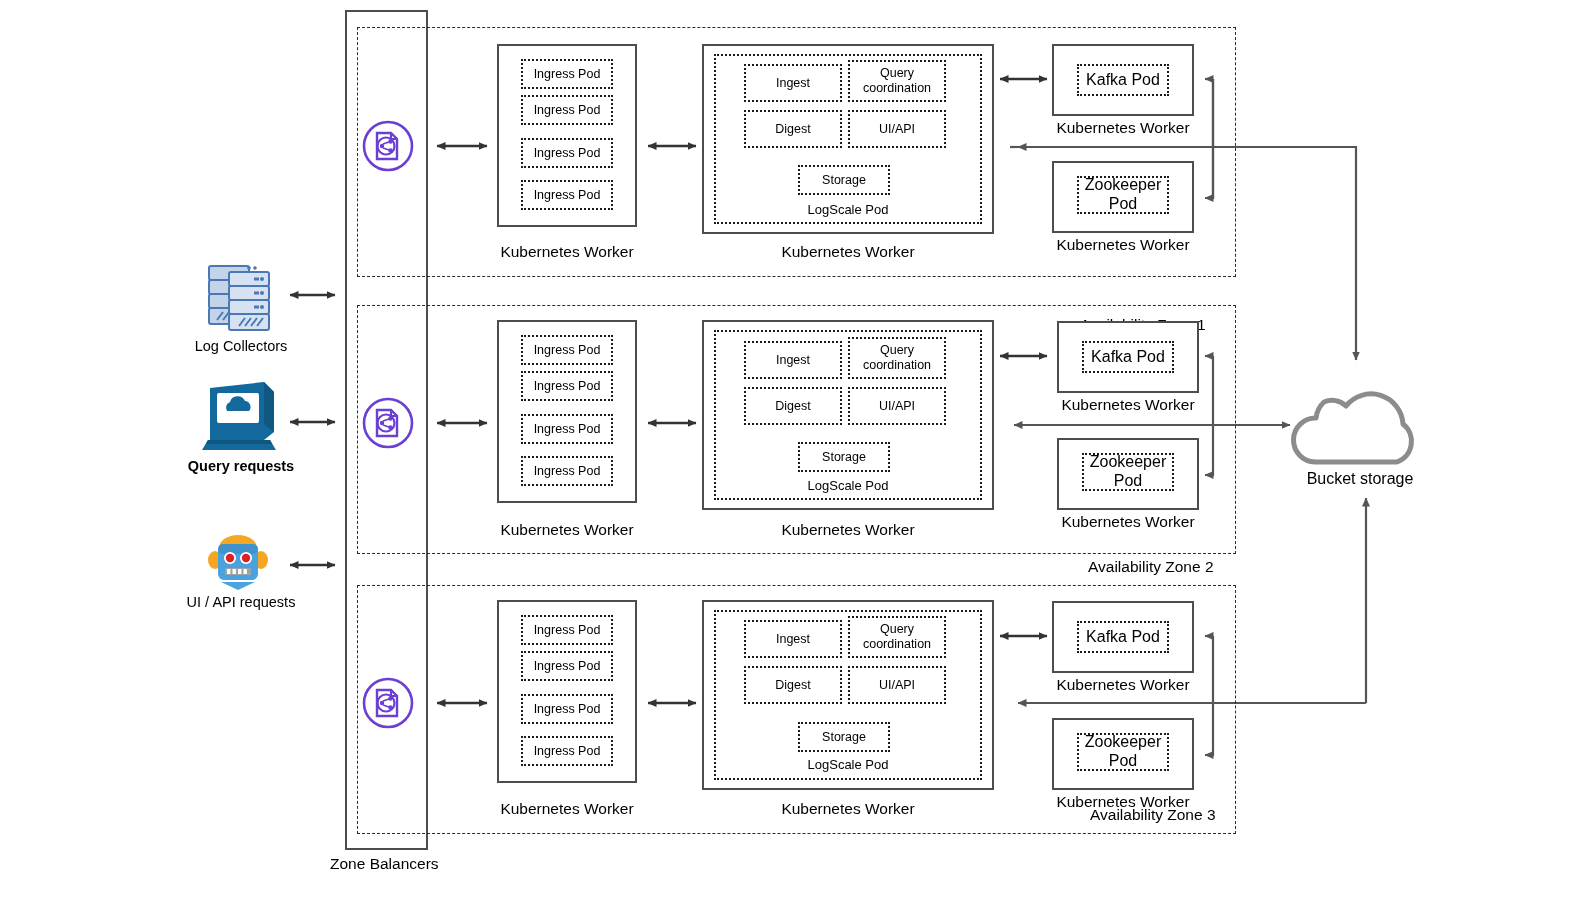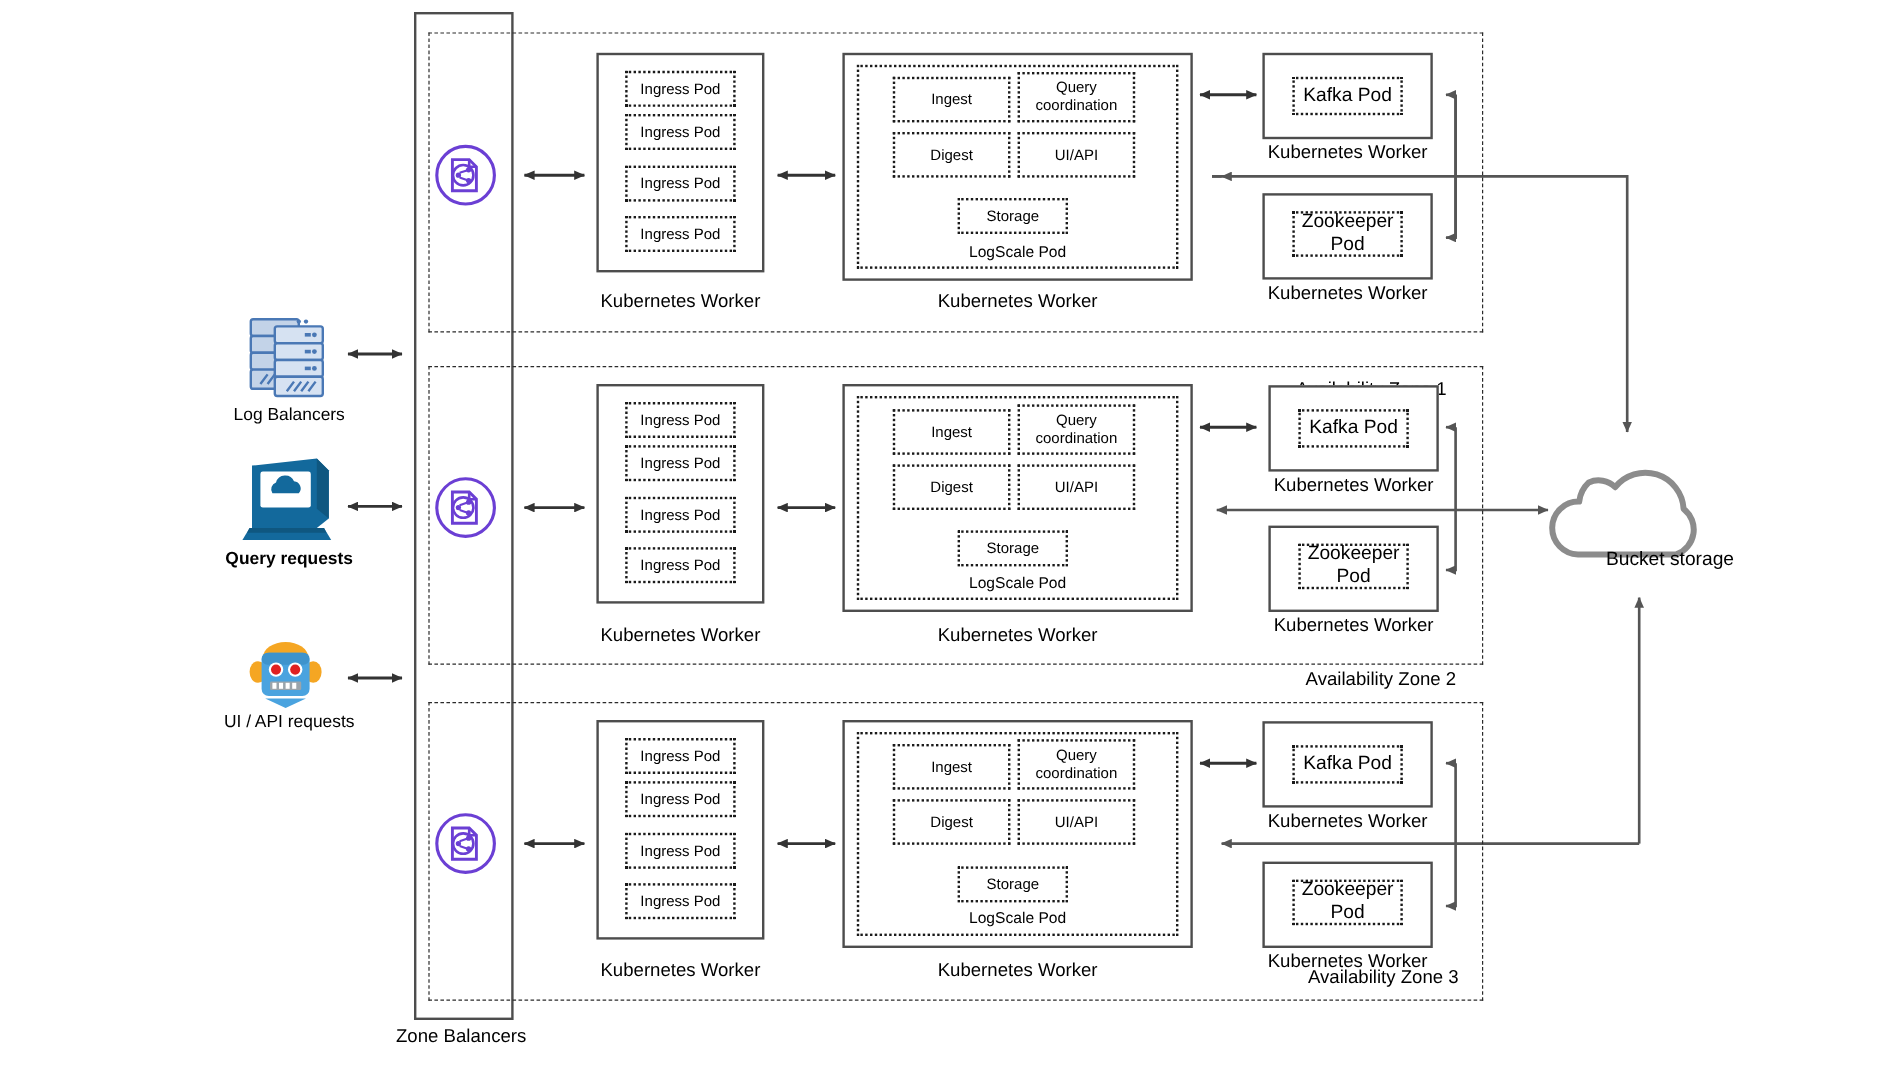--- a/index.html
+++ b/index.html
@@ -214,21 +214,21 @@
         <circle cx="59" cy="49" r="2"></circle>
           <rect x="51" y="47.5" width="5" height="3"></rect>
         <circle cx="46" cy="10" r="1.8"></circle>
           <circle cx="52" cy="10" r="1.8"></circle>
       </g>
       <g stroke="#4a78b5" stroke-width="2" fill="none">
         <path d="M36 68 L42 60 M42 68 L48 60 M48 68 L54 60 M54 68 L60 60"></path>
       </g>
     </svg>
   </div>
-  <div class="src-label" style="left:155px; top:338px; width:172px;">Log Balancers</div>
+  <div class="src-label" style="left:155px; top:338px; width:172px;">Log Collectors</div>
 
   <div class="icon-wrap" style="left:200px; top:380px; width:80px; height:74px;">
     <svg viewBox="0 0 80 74" width="80" height="74">
       <polygon points="10,8 64,2 74,12 74,52 64,60 10,60" fill="#13699c"></polygon>
       <polygon points="64,2 74,12 74,52 64,44" fill="#0f5780"></polygon>
       <rect x="17" y="13" width="42" height="30" rx="2" fill="#ffffff"></rect>
       <path d="M27 31 a6 6 0 0 1 3-9 a8 8 0 0 1 15 -1 a6 6 0 0 1 4 10 z" fill="#13699c"></path>
       <polygon points="8,60 70,60 76,70 2,70" fill="#13699c"></polygon>
       <polygon points="8,60 70,60 72,64 6,64" fill="#0f5780"></polygon>
     </svg>
@@ -403,15 +403,15 @@
     <svg viewBox="0 0 150 92" width="150" height="92">
       <path d="M30 84
                a22 22 0 0 1 1 -44
                a26 26 0 0 1 8 -16
                a20 20 0 0 1 22 4
                a32 32 0 0 1 57 18
                a22 22 0 0 1 -6 38
                z" fill="#ffffff" stroke="#8c8c8c" stroke-width="5" stroke-linejoin="round"></path>
     </svg>
   </div>
-  <div class="cloud-label" style="left:1275px; top:458px; width:170px;text-align:right;">Bucket storage</div>
+  <div class="cloud-label" style="left:1275px; top:470px; width:170px;">Bucket storage</div>
 
 </div>
 
 </body></html>

